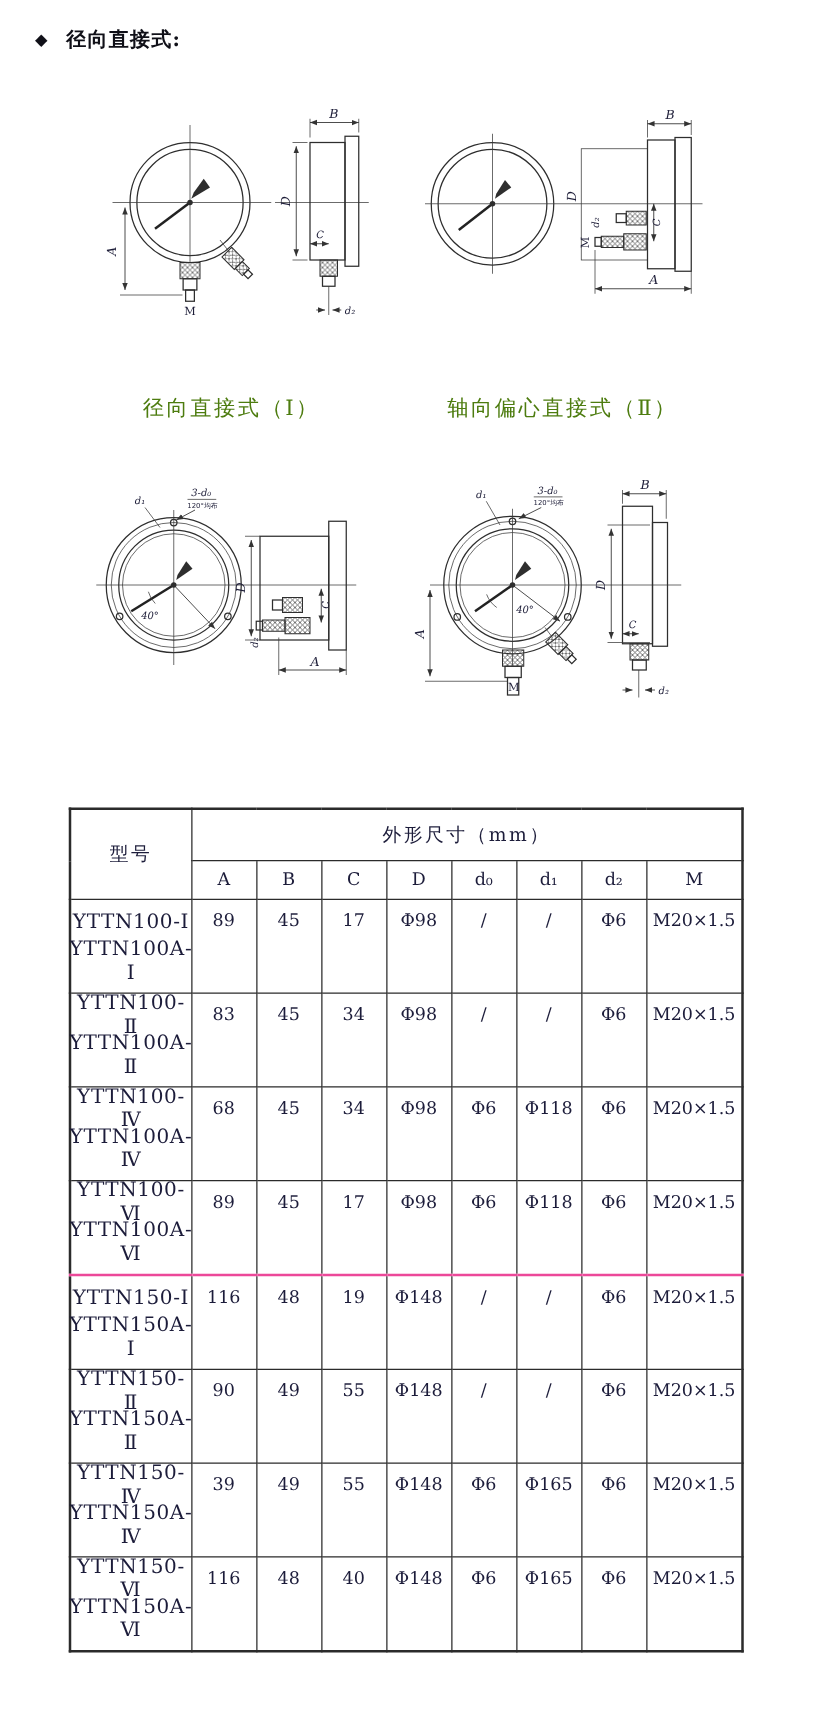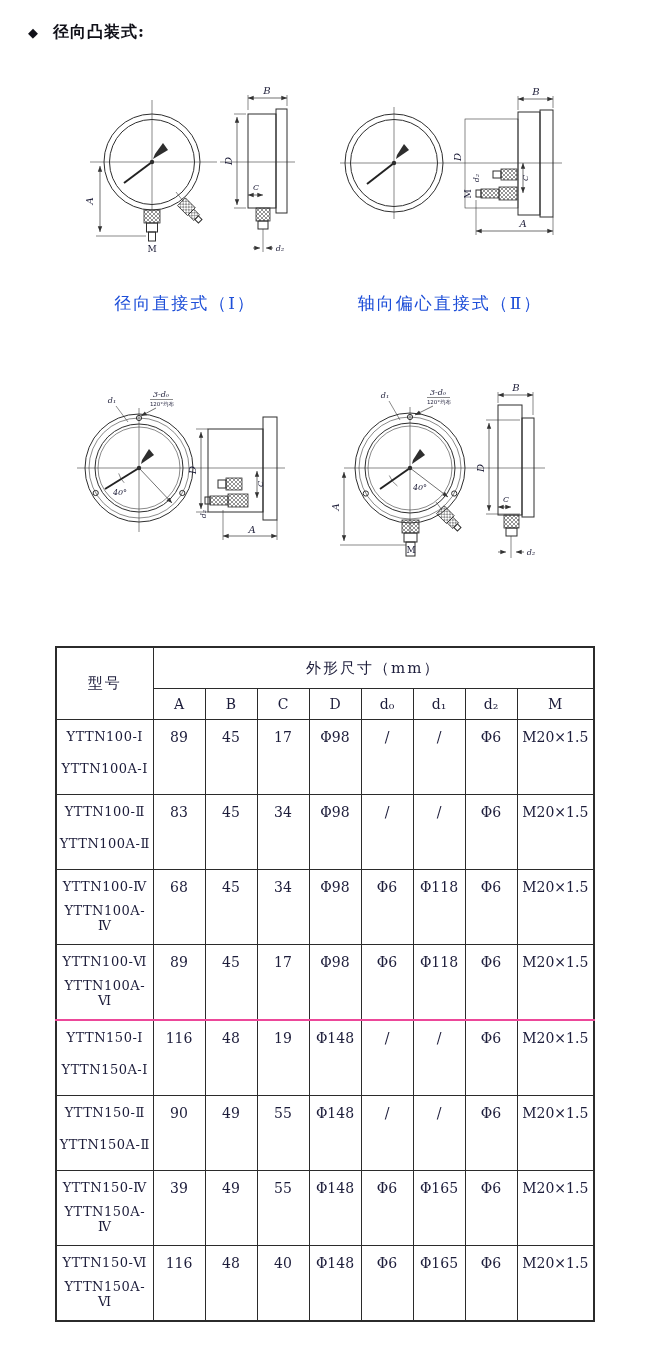--- a/index.html
+++ b/index.html
@@ -1,42 +1,42 @@
 <!DOCTYPE html>
 <html><head>
 <meta charset="utf-8">
 <style>
   html,body{margin:0;padding:0;background:#ffffff;}
   .page{position:relative;width:650px;height:1371px;background:#fff;overflow:hidden;
         font-family:"DejaVu Serif","DejaVu Sans","Liberation Serif",serif;color:#1d1d38;}
   .heading{position:absolute;left:28px;top:22px;font-size:16px;font-weight:bold;color:#101018;
            letter-spacing:1px;display:flex;align-items:center;}
   .heading .diamond{font-size:13px;margin-right:14px;}
-  .cap{position:absolute;font-size:17px;letter-spacing:2px;color:#1d4ed8;text-align:center;}
+  .cap{position:absolute;font-size:17px;letter-spacing:2px;color:#4d7c0f;text-align:center;margin-top:23px;}
   svg{position:absolute;overflow:visible;}
   svg .s{stroke:#2e2e2e;stroke-width:1;fill:none;}
   svg .st{stroke:#3a3a3a;stroke-width:.6;fill:none;}
   svg .nd{stroke:#222;stroke-width:2;fill:none;}
   svg .dim{stroke:#333;stroke-width:.7;fill:none;marker-start:url(#arr);marker-end:url(#arr);}
   svg .de{stroke:#333;stroke-width:.7;fill:none;marker-end:url(#arr);}
   svg .kn{fill:url(#kn);stroke:#2e2e2e;stroke-width:.8;}
   svg .fl{fill:#2e2e2e;stroke:none;}
   svg text{fill:#1d1d38;text-anchor:middle;}
   .lb{font:italic 10px "DejaVu Serif","DejaVu Sans",serif;}
   .lbu{font:9px "DejaVu Serif","DejaVu Sans",serif;}
   .lbs{font:italic 8px "DejaVu Serif","DejaVu Sans",serif;}
   .lbt{font:5.5px "DejaVu Sans","Liberation Sans",sans-serif;}
   
   table.spec{position:absolute;left:55px;top:646px;width:538px;border-collapse:collapse;
              table-layout:fixed;border:2px solid #2b2b2b;}
   table.spec td{border:1px solid #2b2b2b;text-align:center;color:#1c1c3a;}
   td.h1{height:38px;font-size:15px;letter-spacing:2px;}
   td.h2{height:28px;font-size:14px;}
   tr.data td{height:64px;vertical-align:top;font-size:14px;padding-top:9px;}
-  tr.data td.model{font-size:13px;padding-top:0;letter-spacing:.5px;}
+  tr.data td.model{font-size:16px;padding-top:0;letter-spacing:.5px;}
   td.model .m{height:32px;display:flex;align-items:center;justify-content:center;}
   tr.sep td{border-top:2px solid #ec4899;}
 </style>
 </head>
 <body>
 
 <div class="page">
 
   <svg width="0" height="0" style="position:absolute" aria-hidden="true">
     <defs>
@@ -44,21 +44,21 @@
         <path d="M0,1.5 L9,5 L0,8.5 z" fill="#333"></path>
       </marker>
       <pattern id="kn" width="4" height="4" patternUnits="userSpaceOnUse">
         <path d="M0,4 L4,0 M0,0 L4,4" stroke="#4a4a4a" stroke-width="0.6"></path>
       </pattern>
     </defs>
   </svg>
 
   <div class="heading">
     <span class="diamond">◆</span>
-    <span>径向凸装式:</span>
+    <span>径向直接式:</span>
   </div>
 
   <svg style="left:70px;top:82px" width="220" height="192" viewBox="0 0 220 192">
     <g>
       <circle class="s" cx="82" cy="80" r="48"></circle>
       <circle class="s" cx="82" cy="80" r="42.5"></circle>
       <line class="st" x1="20" y1="80" x2="147" y2="80"></line>
       <line class="st" x1="82" y1="18" x2="82" y2="128"></line>
       <line class="nd" x1="82" y1="80" x2="54" y2="101"></line>
       <polygon class="fl" points="83,77 98,68 93,61 85,72"></polygon>

